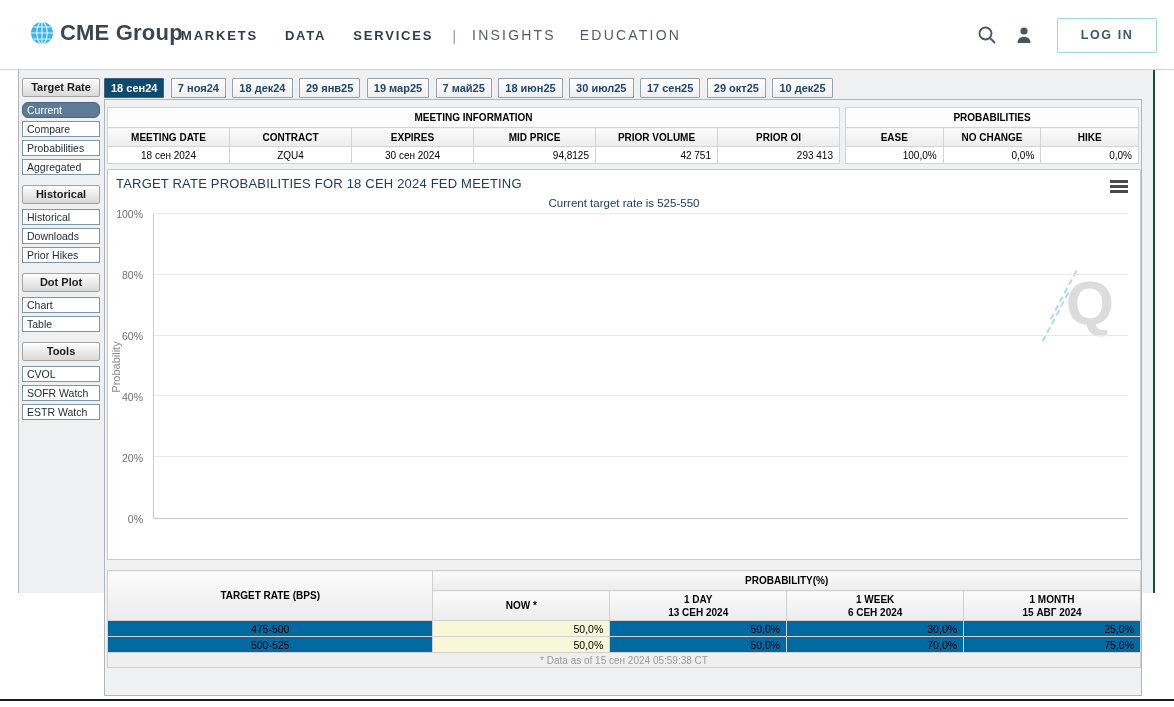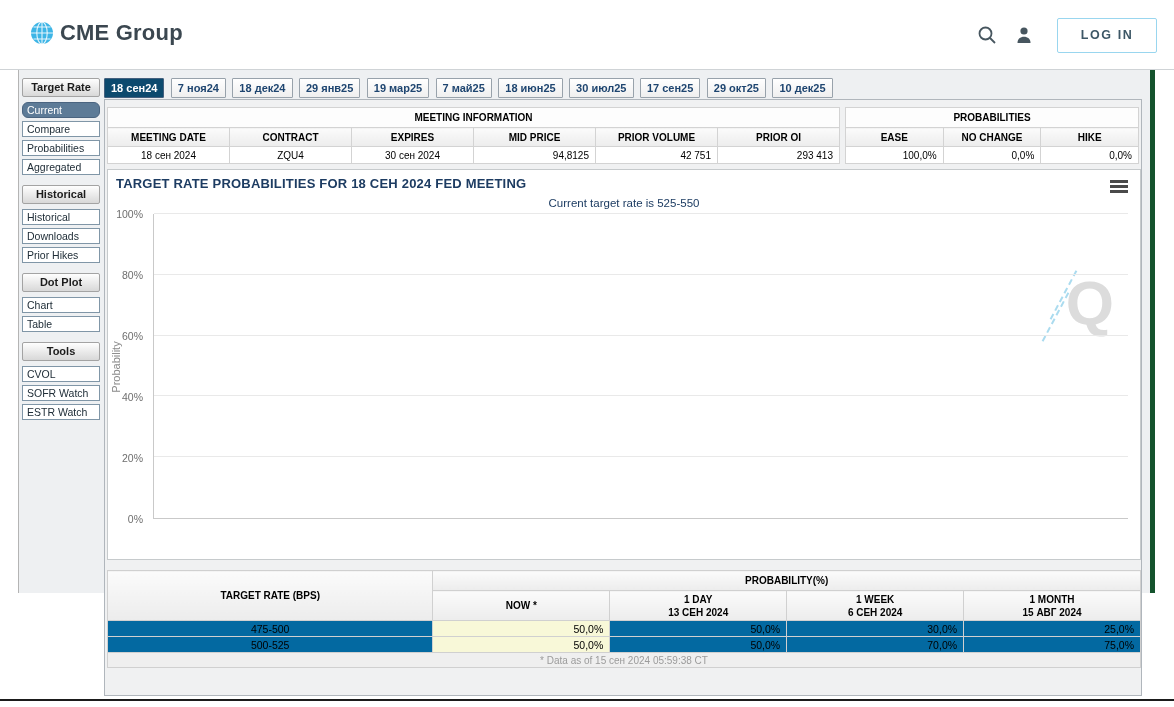--- a/index.html
+++ b/index.html
@@ -15,21 +15,21 @@
   .nav-divider { color:#93a1ab; margin:0 16px 0 -8px; font-size:15px; }
   .nav-light { font-size:14px; font-weight:400; letter-spacing:2.2px; color:#4e5d69; margin-right:24px; cursor:pointer; }
   .header-right { position:absolute; right:17px; top:0; height:70px; display:flex; align-items:center; gap:17px; }
   .hicon { width:20px; height:20px; cursor:pointer; display:block; }
   .login-btn { width:100px; height:35px; background:#fff; border:1px solid #99d6ef; border-radius:2px;
                font-family:"Liberation Sans",sans-serif; font-size:12.5px; font-weight:bold; letter-spacing:1.6px;
                color:#3d5766; cursor:pointer; margin-left:6px; }
 
   
   .workspace { position:absolute; top:70px; left:18px; width:1137px; height:523px; background:#eef0f2;
-               border-left:1px solid #b4b4b4; border-right:5px solid #14532d; }
+               border-left:1px solid #b4b4b4; border-right:2px solid #14532d; }
   .bottom-line { position:absolute; top:699px; left:0; width:1174px; height:2px; background:#1b1b1b; }
 
   
   .sidebar { position:absolute; left:3px; top:8px; width:78px; }
   .side-header { height:19px; line-height:17px; text-align:center; font-size:11px; font-weight:bold; color:#1c1c1c;
                  background:linear-gradient(#fefefe,#d8d8d8); border:1px solid #a3a3a3; border-radius:2px;
                  margin-bottom:5px; cursor:default; }
   .side-gap { margin-top:10px; }
   .side-item { height:16px; line-height:14px; font-size:10.5px; color:#202e38; background:#fff;
                border:1px solid #8096a7; padding-left:4px; margin-bottom:3px; cursor:pointer; }
@@ -52,21 +52,21 @@
   .t-title { height:20px; text-align:center; font-weight:bold; background:#fdfdfd; color:#000; }
   .t-head  { height:19px; text-align:center; font-weight:bold; background:linear-gradient(#fbfbfb,#ececec); color:#000; }
   .t-val   { height:17px; font-size:10.5px; font-weight:normal; background:#fff; color:#000;margin-top:32px; }
   .c { text-align:center; } .r { text-align:right; padding-right:6px; }
 
   .meeting-box { position:absolute; left:2px; top:7px; width:733px; }
   .probs-box   { position:absolute; left:740px; top:7px; width:294px; }
 
   
   .chart-panel { position:absolute; left:2px; top:69px; width:1034px; height:391px; background:#fff; border:1px solid #c6cacc; }
-  .chart-title { position:absolute; left:8px; top:6px; font-size:13px; color:#1d3c62; letter-spacing:0.2px;font-weight:bold; }
+  .chart-title { position:absolute; left:8px; top:6px; font-size:13px; color:#1d3c62; letter-spacing:0.2px; }
   .chart-subtitle { position:absolute; top:27px; left:0; width:100%; text-align:center; font-size:11.5px; color:#1d3c62; }
   .chart-menu { position:absolute; right:12px; top:10px; width:18px; height:13px; cursor:pointer; }
   .chart-menu div { height:2.5px; background:#4a4a4a; margin-bottom:2.5px; }
   .ylabel-box { position:absolute; left:-2px; top:44px; height:305px; width:20px; display:flex; align-items:center; justify-content:center; }
   .ylabel-box span { transform:rotate(-90deg); white-space:nowrap; font-size:11px; color:#8a8a8a; }
   .y-axis { position:absolute; left:0; top:44px; width:40px; height:305px; }
   .ytick { position:absolute; right:5px; transform:translateY(50%); font-size:10.5px; color:#6e6e6e; }
   .plot-area { position:absolute; left:45px; top:44px; width:975px; height:305px;
                border-left:1px solid #c9c9c9; border-bottom:1px solid #c9c9c9; }
   .hgrid { position:absolute; left:0; right:0; height:1px; background:#e9e9e9; }
@@ -95,20 +95,28 @@
 
   <header class="topbar">
     <div class="logo">
       <svg class="hicon" style="width:24px;height:24px;" viewBox="0 0 24 24">
         <circle cx="12" cy="12" r="11" fill="#3db5e6"></circle>
         <path d="M1 12h22 M12 1v22 M3.5 6h17 M3.5 18h17" stroke="#ffffff" stroke-width="1.1" fill="none" opacity="0.85"></path>
         <ellipse cx="12" cy="12" rx="5.2" ry="11" stroke="#ffffff" stroke-width="1.1" fill="none" opacity="0.85"></ellipse>
       </svg>
       <span class="logo-text">CME Group</span>
     </div>
+    <nav class="primary-nav">
+      <a class="nav-strong">MARKETS</a>
+      <a class="nav-strong">DATA</a>
+      <a class="nav-strong">SERVICES</a>
+      <span class="nav-divider">|</span>
+      <a class="nav-light">INSIGHTS</a>
+      <a class="nav-light">EDUCATION</a>
+    </nav>
     <div class="header-right">
       <svg class="hicon" viewBox="0 0 20 20">
         <circle cx="8.5" cy="8.5" r="6" fill="none" stroke="#47565f" stroke-width="1.8"></circle>
         <line x1="13" y1="13" x2="18" y2="18" stroke="#47565f" stroke-width="1.8"></line>
       </svg>
       <svg class="hicon" viewBox="0 0 20 20">
         <circle cx="10" cy="6" r="3.6" fill="#47565f"></circle>
         <path d="M3.5 18c0-4 2.8-6.2 6.5-6.2s6.5 2.2 6.5 6.2z" fill="#47565f"></path>
       </svg>
       <button class="login-btn">LOG IN</button>

